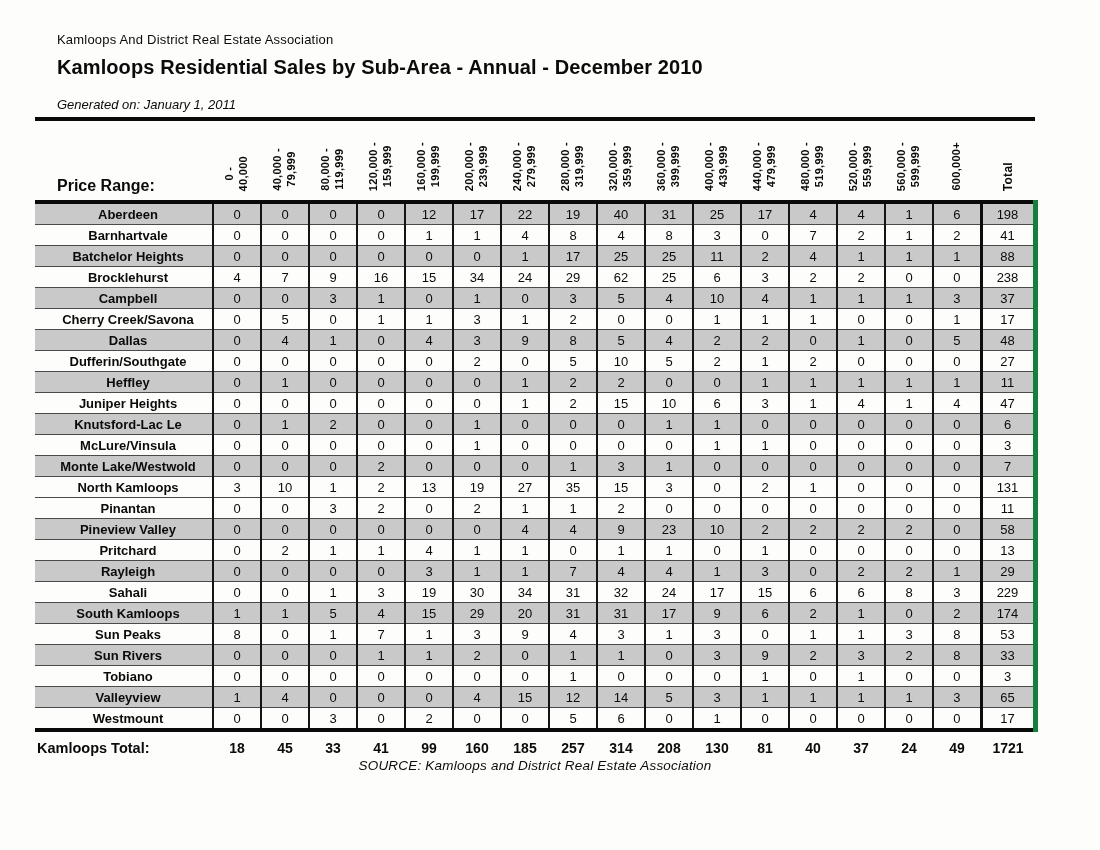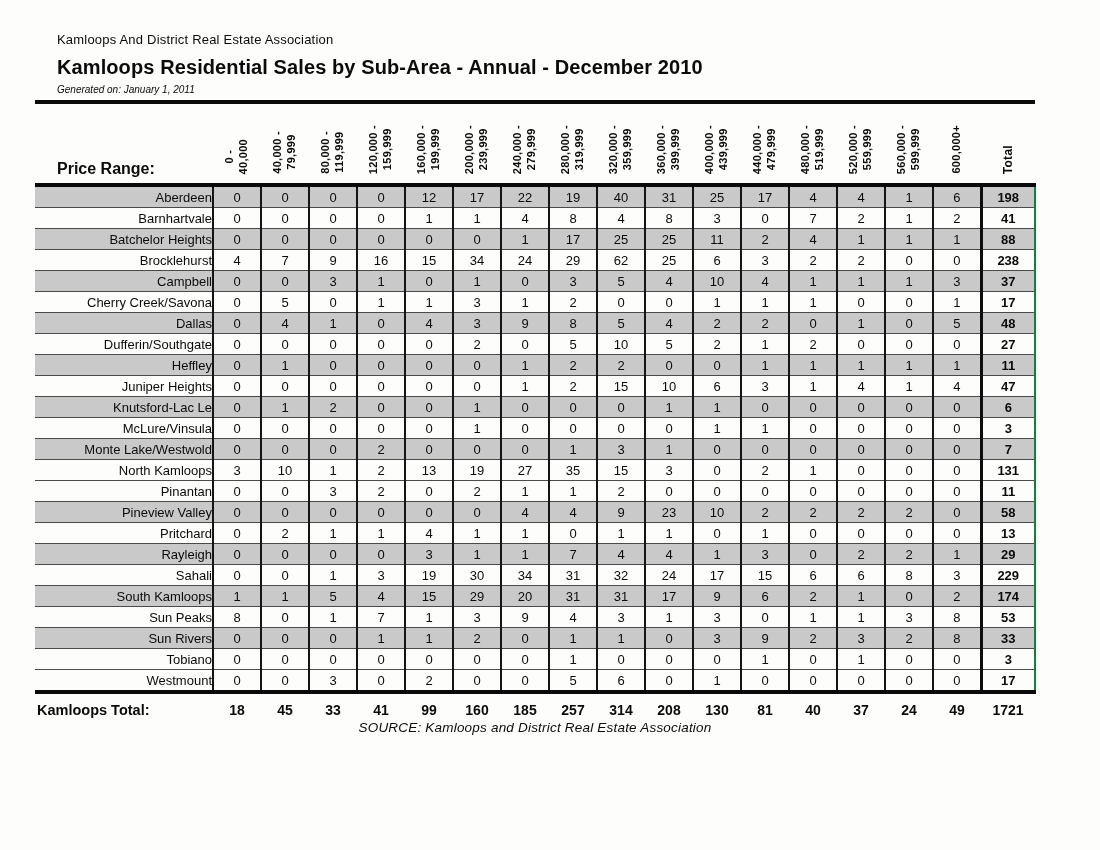--- a/index.html
+++ b/index.html
@@ -13,21 +13,21 @@
   .content { margin-left: 35px; width: 1000px; padding-top: 32px; }
 
   .assoc {
     font-size: 13px; padding-left: 22px; letter-spacing: 0.2px;
   }
   .title {
     font-size: 20px; font-weight: 700; margin: 9px 0 0 0; padding-left: 22px;
     letter-spacing: 0.1px;
   }
   .generated {
-    font-size: 10px; font-style: italic; padding-left: 22px; margin-top: 5px; margin-bottom: 5px;
+    font-size: 13px; font-style: italic; padding-left: 22px; margin-top: 18px; margin-bottom: 5px;
   }
   .rule { height: 4px; background: #0a0a0a; }
 
   table.sales {
     border-collapse: collapse; table-layout: fixed;
     width: 1000px; margin-top: 0;
   }
   thead th {
     vertical-align: bottom; text-align: center;
     border-bottom: 4px solid #0a0a0a;
@@ -38,28 +38,28 @@
   .rot {
     display: inline-block;
     writing-mode: vertical-rl;
     transform: rotate(180deg);
     white-space: pre-line;
     font-size: 11px; line-height: 1.25; font-weight: 700;
     letter-spacing: 0.3px;
   }
   tbody td { height: 20px; padding: 0; font-size: 13px; text-align: center; }
   tbody td.row-label {
-    text-align: right; font-weight: 400; padding-left: 9px; font-size: 13px;
+    text-align: center; font-weight: 700; padding-left: 9px; font-size: 13px;
     border-right: 2px solid #141414;
     overflow: hidden; white-space: nowrap;
   }
   tbody td.num {
     border-left: 2px solid #141414; border-right: 2px solid #141414;
   }
-  tbody td.row-total { font-weight: 700; border-left: 3px solid #0d0d0d; border-right: 2px solid #15803d; }
+  tbody td.row-total { font-weight: 400; border-left: 3px solid #0d0d0d; border-right: 5px solid #15803d; }
   tbody tr + tr td { border-top: 1.4px solid #4a4a4a; }
   tbody tr:last-child td { border-bottom: 4px solid #0a0a0a; }
   tbody tr.stripe { background: #c9c9c9; }
   tfoot td {
     border: none; font-weight: 700; font-size: 14px; text-align: center;
     padding-top: 8px; padding-bottom: 2px;
   }
   tfoot td.total-label { text-align: left; font-size: 14.5px; padding-left: 2px; }
   .source {
     width: 1000px; text-align: center; font-style: italic;
@@ -590,20 +590,40 @@
           <td class="num">0</td>
           <td class="num">0</td>
           <td class="num">0</td>
           <td class="num">1</td>
           <td class="num">0</td>
           <td class="num">1</td>
           <td class="num">0</td>
           <td class="num">0</td>
           <td class="num row-total">3</td>
         </tr>
+        <tr class="stripe">
+          <td class="row-label">Valleyview</td>
+          <td class="num">1</td>
+          <td class="num">4</td>
+          <td class="num">0</td>
+          <td class="num">0</td>
+          <td class="num">0</td>
+          <td class="num">4</td>
+          <td class="num">15</td>
+          <td class="num">12</td>
+          <td class="num">14</td>
+          <td class="num">5</td>
+          <td class="num">3</td>
+          <td class="num">1</td>
+          <td class="num">1</td>
+          <td class="num">1</td>
+          <td class="num">1</td>
+          <td class="num">3</td>
+          <td class="num row-total">65</td>
+        </tr>
         <tr>
           <td class="row-label">Westmount</td>
           <td class="num">0</td>
           <td class="num">0</td>
           <td class="num">3</td>
           <td class="num">0</td>
           <td class="num">2</td>
           <td class="num">0</td>
           <td class="num">0</td>
           <td class="num">5</td>

